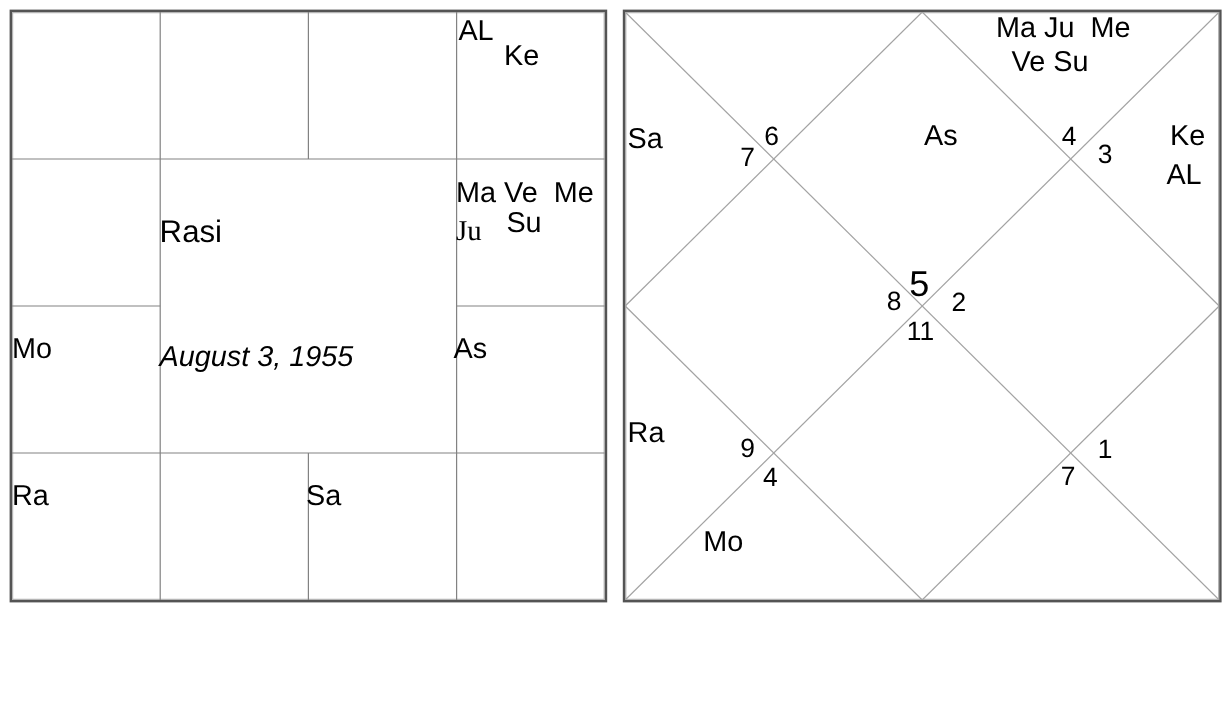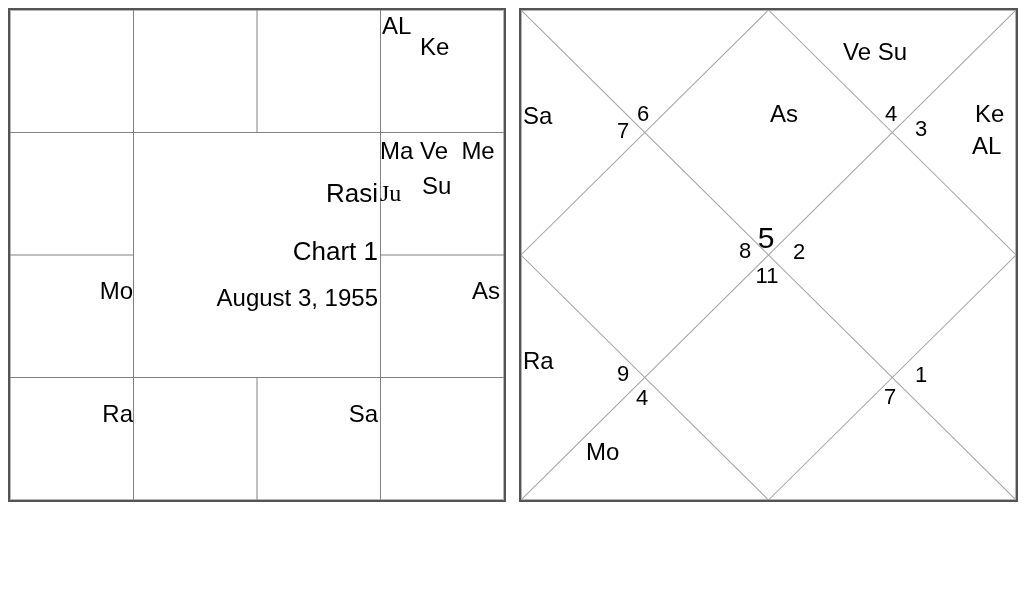--- a/index.html
+++ b/index.html
@@ -11,21 +11,21 @@
     position:absolute;top:8px;height:490px;background:#fff;
     border:2px solid #545454;
     box-shadow:inset 1px 1px 0 #b5b5b5, inset -1px -1px 0 #b5b5b5;
   }
   #south-chart{left:8px;width:494px;}
   #north-chart{left:519px;width:495px;}
   .gridsvg{position:absolute;left:0;top:0;width:100%;height:100%;}
   .lbl{
     position:absolute;font-size:24px;line-height:1;white-space:pre;color:#000;
   }
-  .ctrblk{position:absolute;text-align:right;}
+  .ctrblk{position:absolute;text-align:left;}
   .title-lbl{font-size:26px;}
   .date-lbl{font-size:24px;}
   .num{
     position:absolute;font-size:22px;line-height:1;
     transform:translate(-50%,-50%);white-space:pre;
   }
   .num-big{font-size:30px;}
 </style>
 </head>
 <body>
@@ -40,27 +40,26 @@
       <line x1="245" y1="0" x2="245" y2="121.5" stroke="#828282" stroke-width="1"></line>
       <line x1="245" y1="364.5" x2="245" y2="486" stroke="#828282" stroke-width="1"></line>
 
       <line x1="0" y1="121.5" x2="490" y2="121.5" stroke="#828282" stroke-width="1"></line>
       <line x1="0" y1="364.5" x2="490" y2="364.5" stroke="#828282" stroke-width="1"></line>
       <line x1="0" y1="243" x2="122.5" y2="243" stroke="#828282" stroke-width="1"></line>
       <line x1="367.5" y1="243" x2="490" y2="243" stroke="#828282" stroke-width="1"></line>
     </svg>
 
     <div class="ctrblk lbl title-lbl" style="left:123px;top:170px;width:245px;">Rasi</div>
-    <div class="ctrblk lbl title-lbl" style="left:123px;top:228px;width:245px;">Chart 1</div>
-    <div class="ctrblk lbl date-lbl" style="left:123px;top:276px;width:245px;">August 3, 1955</div>
+    <div class="ctrblk lbl date-lbl" style="left:123px;top:276px;width:245px;font-style:italic;">August 3, 1955</div>
 
     <span class="lbl" style="left:372px;top:4px;">AL</span>
     <span class="lbl" style="left:410px;top:25px;">Ke</span>
 
-    <span class="lbl" style="left:370px;top:129px;">Ma Ve  Me</span>
+    <span class="lbl" style="left:370px;top:139px;">Ma Ve  Me</span>
     <span class="lbl" style="left:412px;top:164px;">Su</span>
     <span class="lbl" style="left:370px;top:171px;font-family:Liberation Serif, serif;">Ju</span>
 
     <div class="ctrblk lbl" style="left:368px;top:269px;width:122px;">As</div>
 
     <div class="ctrblk lbl" style="left:0px;top:269px;width:123px;">Mo</div>
 
     <div class="ctrblk lbl" style="left:0px;top:392px;width:123px;">Ra</div>
 
     <div class="ctrblk lbl" style="left:245px;top:392px;width:123px;">Sa</div>
@@ -71,20 +70,21 @@
 
       <line x1="0" y1="0" x2="491" y2="486" stroke="#a3a3a3" stroke-width="1"></line>
       <line x1="491" y1="0" x2="0" y2="486" stroke="#a3a3a3" stroke-width="1"></line>
 
       <line x1="245.5" y1="0" x2="491" y2="243" stroke="#a3a3a3" stroke-width="1"></line>
       <line x1="491" y1="243" x2="245.5" y2="486" stroke="#a3a3a3" stroke-width="1"></line>
       <line x1="245.5" y1="486" x2="0" y2="243" stroke="#a3a3a3" stroke-width="1"></line>
       <line x1="0" y1="243" x2="245.5" y2="0" stroke="#a3a3a3" stroke-width="1"></line>
     </svg>
 
+    <span class="lbl" style="left:309px;top:2px;">Ma Ju  Me</span>
     <span class="lbl" style="left:322px;top:30px;">Ve Su</span>
     <span class="lbl" style="left:2px;top:94px;">Sa</span>
     <span class="lbl" style="left:249px;top:92px;">As</span>
     <span class="lbl" style="left:454px;top:92px;">Ke</span>
     <span class="lbl" style="left:451px;top:124px;">AL</span>
     <span class="lbl" style="left:2px;top:339px;">Ra</span>
     <span class="lbl" style="left:65px;top:430px;">Mo</span>
 
     <span class="num" style="left:122px;top:104px;">6</span>
     <span class="num" style="left:102px;top:121px;">7</span>

